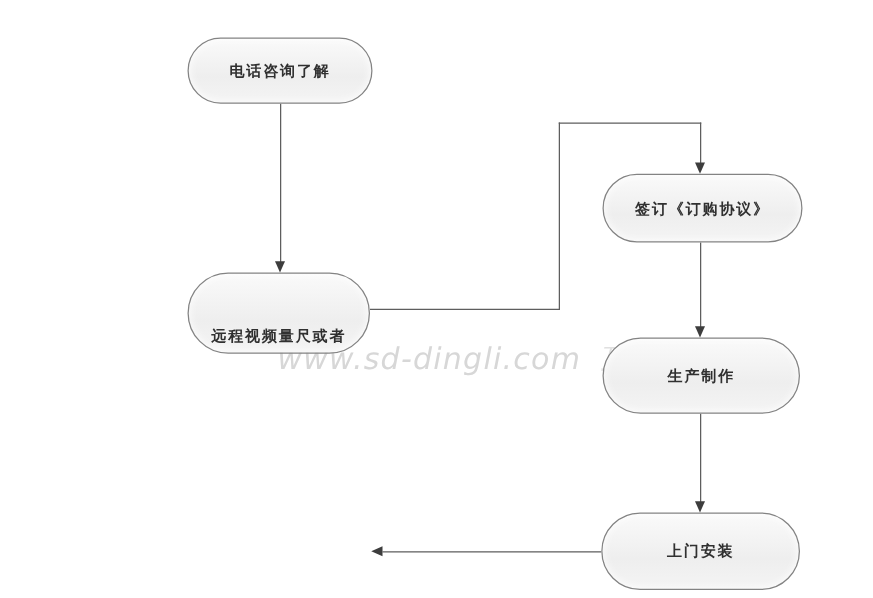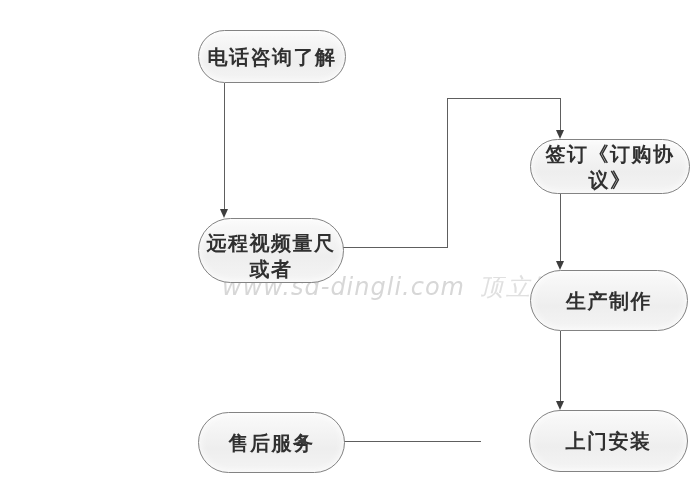--- a/index.html
+++ b/index.html
@@ -34,26 +34,25 @@
     z-index: 2;
     border: 1.4px solid #838383;
     border-radius: 40px;
     background: linear-gradient(180deg, #fafafa 0%, #eeeeee 60%, #f4f4f4 100%);
     box-shadow: inset 0 0 8px rgba(255,255,255,0.95);
     display: flex;
     flex-direction: column;
     align-items: center;
     justify-content: center;
     font-weight: bold;
-    font-size: 20px;
+    font-size: 12px;
     line-height: 26px;
     color: #303030;
     letter-spacing: 1.5px;
     text-align: center;
-    margin-left: 48px;
   }
   .line { position: absolute; background: #5e5e5e; z-index: 2; }
   .hline { height: 1px; }
   .vline { width: 1px; }
   .arrow { position: absolute; width: 0; height: 0; z-index: 3; }
   .arrow-down {
     border-left: 4px solid transparent;
     border-right: 4px solid transparent;
     border-top: 9px solid #3d3d3d;
   }
@@ -103,17 +102,14 @@
   </div>
 
   <div class="node" style="left:482px; top:270px; width:158px; height:61px;">
     <span>生产制作</span>
   </div>
 
   <div class="node" style="left:481px; top:410px; width:159px; height:62px;">
     <span>上门安装</span>
   </div>
 
-  <div class="node" style="left:150px; top:412px; width:147px; height:61px;">
-    <span>售后服务</span>
-  </div>
 
 </div>
 
 </body></html>

